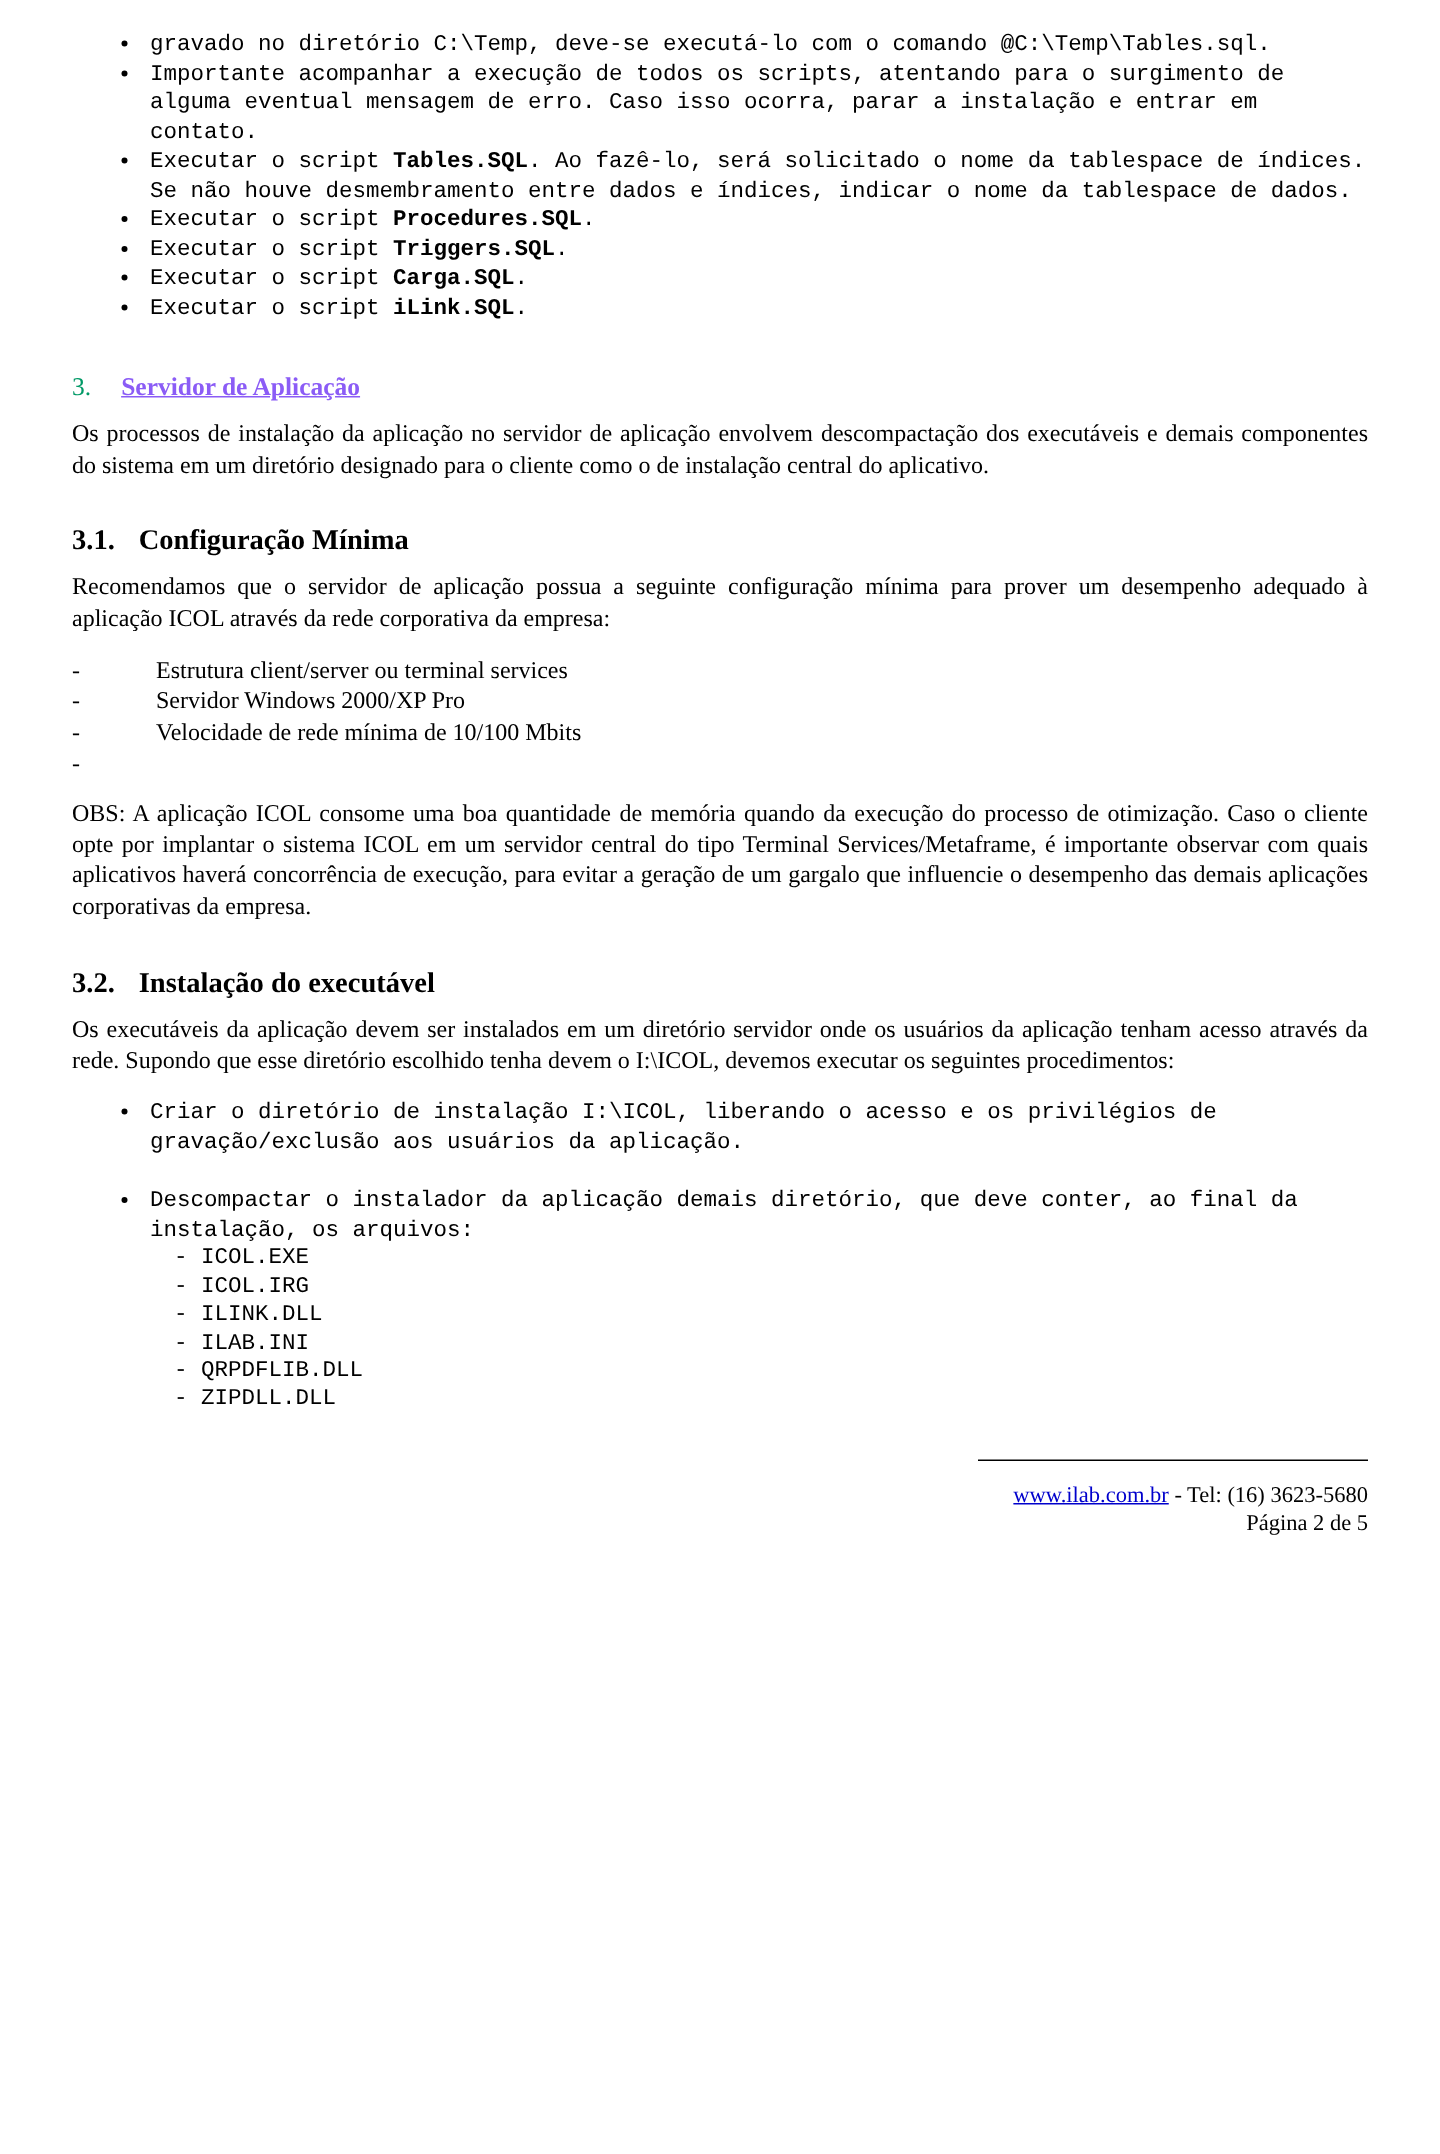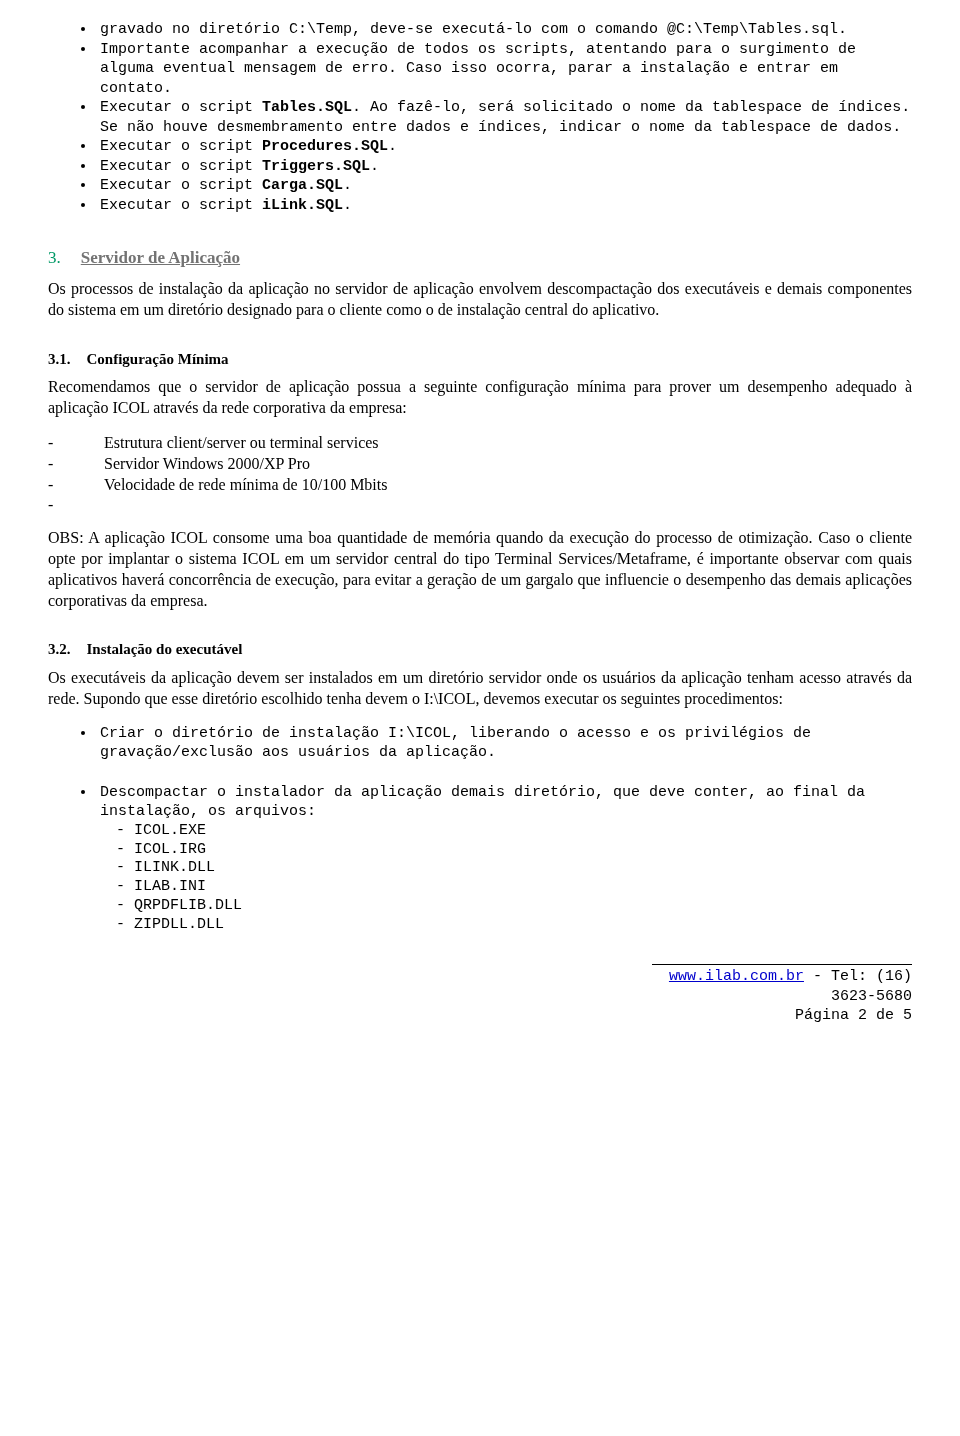--- a/index.html
+++ b/index.html
@@ -23,31 +23,31 @@
       margin: 0 0 10px 0;
     }
     ul.bullets > li {
       margin-bottom: 0;
       padding-left: 4px;
     }
     .bold { font-weight: bold; }
     .section-title {
       font-weight: bold;
       text-decoration: underline;
-      color: #737373;
+      color: #8b5cf6;
       font-size: 17px;
     }
     .section-num {
       color: #009966;
       font-size: 17px;
     }
     .subsection-title {
       font-weight: bold;
       font-family: "Times New Roman", Times, serif;
-      font-size: 15px;
+      font-size: 19px;
     }
     p.body-text {
       margin: 6px 0 14px 0;
       text-align: justify;
     }
     .dash-list {
       margin: 4px 0 12px 0;
     }
     .dash-list .row {
       display: flex;
@@ -63,22 +63,21 @@
     }
     .file-list div { line-height: 1.25; }
     .footer {
       position: relative;
       margin-top: 30px;
       text-align: right;
       font-size: 15px;
       border-top: 1px solid #000;
       width: 260px;
       margin-left: auto;
-      padding-top: 2px;
-      font-family: Liberation Mono, monospace;
+      padding-top: 14px;
     }
     .footer a {
       color: #0000cc;
       text-decoration: underline;
     }
     .sec-wrap { margin-top: 32px; margin-bottom: 10px; }
     .subsec-wrap { margin-top: 28px; margin-bottom: 8px; }
   </style>
 </head>
 <body>

